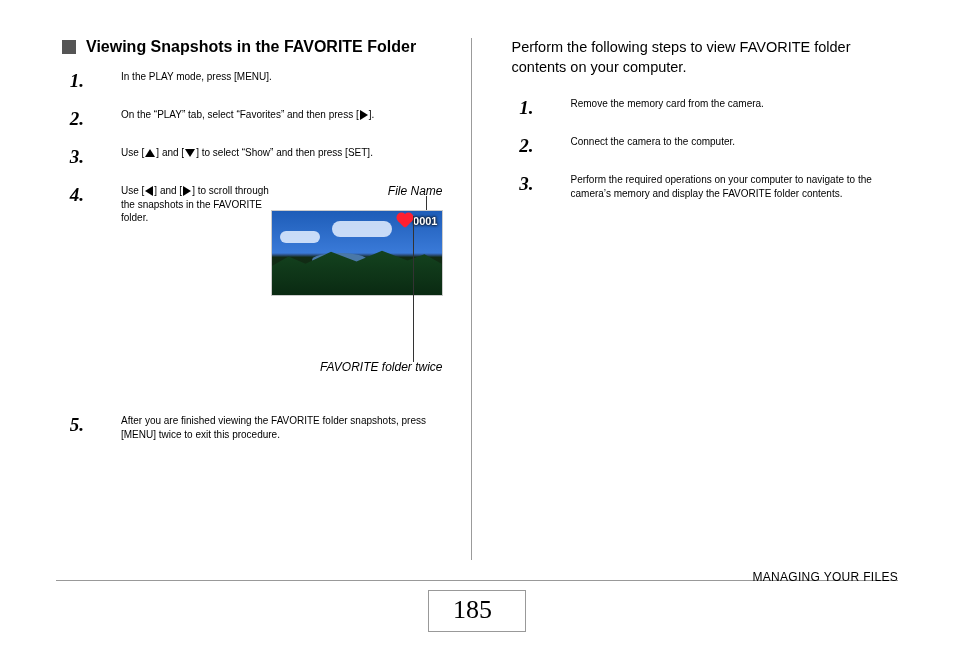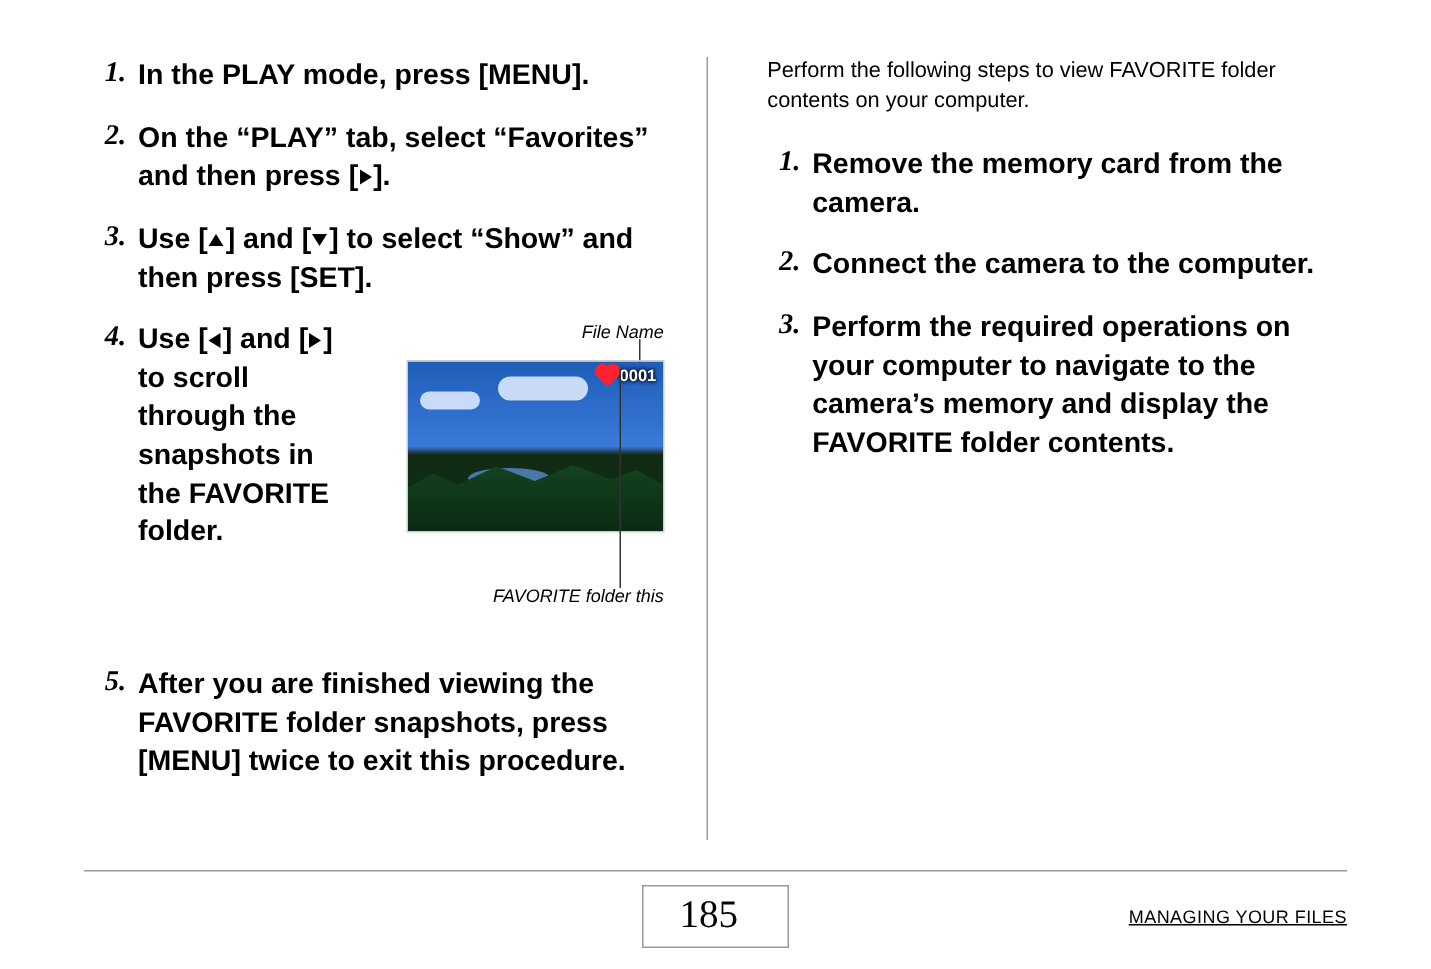--- a/index.html
+++ b/index.html
@@ -41,23 +41,24 @@
   .step-num {
     font-style: italic;
     font-weight: bold;
     font-size: 19px;
     font-family: "Times New Roman", Times, serif;
     width: 22px;
     flex-shrink:0;
     text-align:right;
   }
   .step-text {
-    font-weight: bold;
-    font-size: 19px;
+    font-weight: normal;
+    font-size: 10px;
     line-height: 1.35;
+    margin-left: 29px;
   }
   .intro {
     font-weight: normal;
     font-size: 14.5px;
     line-height: 1.35;
     margin-bottom: 20px;
   }
   .step4-wrap { position:relative; display:flex; gap:8px; margin-bottom:12px; }
   .step4-text-block { width:150px; }
   .figure-area {
@@ -81,21 +82,21 @@
     font-size: 12px;
     font-family: Arial, sans-serif;
     text-align:right;
     width:100%;
   }
   .thumb {
     position:absolute;
     right:0;
     top:26px;
     width:172px;
-    height:115px;
+    height:86px;
     background: linear-gradient(to bottom, #1e5db8 0%, #3a7ad8 50%, #2f5690 52%, #122a14 55%, #0c3115 100%);
     border:1px solid #ccc;
   }
   .sky-clouds {
     position:absolute; left:8px; top:20px; width:40px; height:12px; background:#e4efff; border-radius:10px; opacity:.85;
   }
   .sky-clouds2 {
     position:absolute; left:60px; top:10px; width:60px; height:16px; background:#e4efff; border-radius:10px; opacity:.85;
   }
   .trees {
@@ -143,44 +144,47 @@
     left:50%;
     transform:translateX(-50%);
     border:1px solid #999;
     padding:4px 33px 6px 24px;
     font-family:"Times New Roman", serif;
     font-size:26px;
   }
   .chapter {
     position:absolute;
     right:56px;
-    top:604px;
+    top:570px;
     font-size:12px;
     letter-spacing:0.3px;
-    text-decoration:underline;
   }
   .tri {
     display:inline-block;
     width:0; height:0;
     border-style:solid;
     vertical-align:middle;
     margin:0 1px;
   }
   .tri-r { border-width:5px 0 5px 8px; border-color:transparent transparent transparent #000; }
   .tri-l { border-width:5px 8px 5px 0; border-color:transparent #000 transparent transparent; }
   .tri-u { border-width:0 5px 8px 5px; border-color:transparent transparent #000 transparent; }
   .tri-d { border-width:8px 5px 0 5px; border-color:#000 transparent transparent transparent; }
 </style>
 </head>
 <body>
 
 <div class="page">
 
   <div class="col col-left">
 
+    <div class="heading-row">
+      <div class="square-bullet"></div>
+      <div class="heading">Viewing Snapshots in the FAVORITE Folder</div>
+    </div>
 
     <div class="step">
       <div class="step-num">1.</div>
       <div class="step-text">In the PLAY mode, press [MENU].</div>
     </div>
 
     <div class="step">
       <div class="step-num">2.</div>
       <div class="step-text">
         <span>On the “PLAY” tab, select “Favorites” and then press [</span><span class="tri tri-r"></span><span>].</span>
@@ -207,21 +211,21 @@
           <div class="sky-clouds"></div>
           <div class="sky-clouds2"></div>
           <div class="lake"></div>
           <div class="trees"></div>
           <div class="thumb-overlay">
             <span class="heart"></span>
             <span>0001</span>
           </div>
         </div>
         <div class="lead-line line-to-icon"></div>
-        <div class="fav-icon-label">FAVORITE folder this</div>
+        <div class="fav-icon-label">FAVORITE folder twice</div>
       </div>
     </div>
 
     <div style="height:28px"></div>
 
     <div class="step">
       <div class="step-num">5.</div>
       <div class="step-text">After you are finished viewing the FAVORITE folder snapshots, press [MENU] twice to exit this procedure.</div>
     </div>
 

